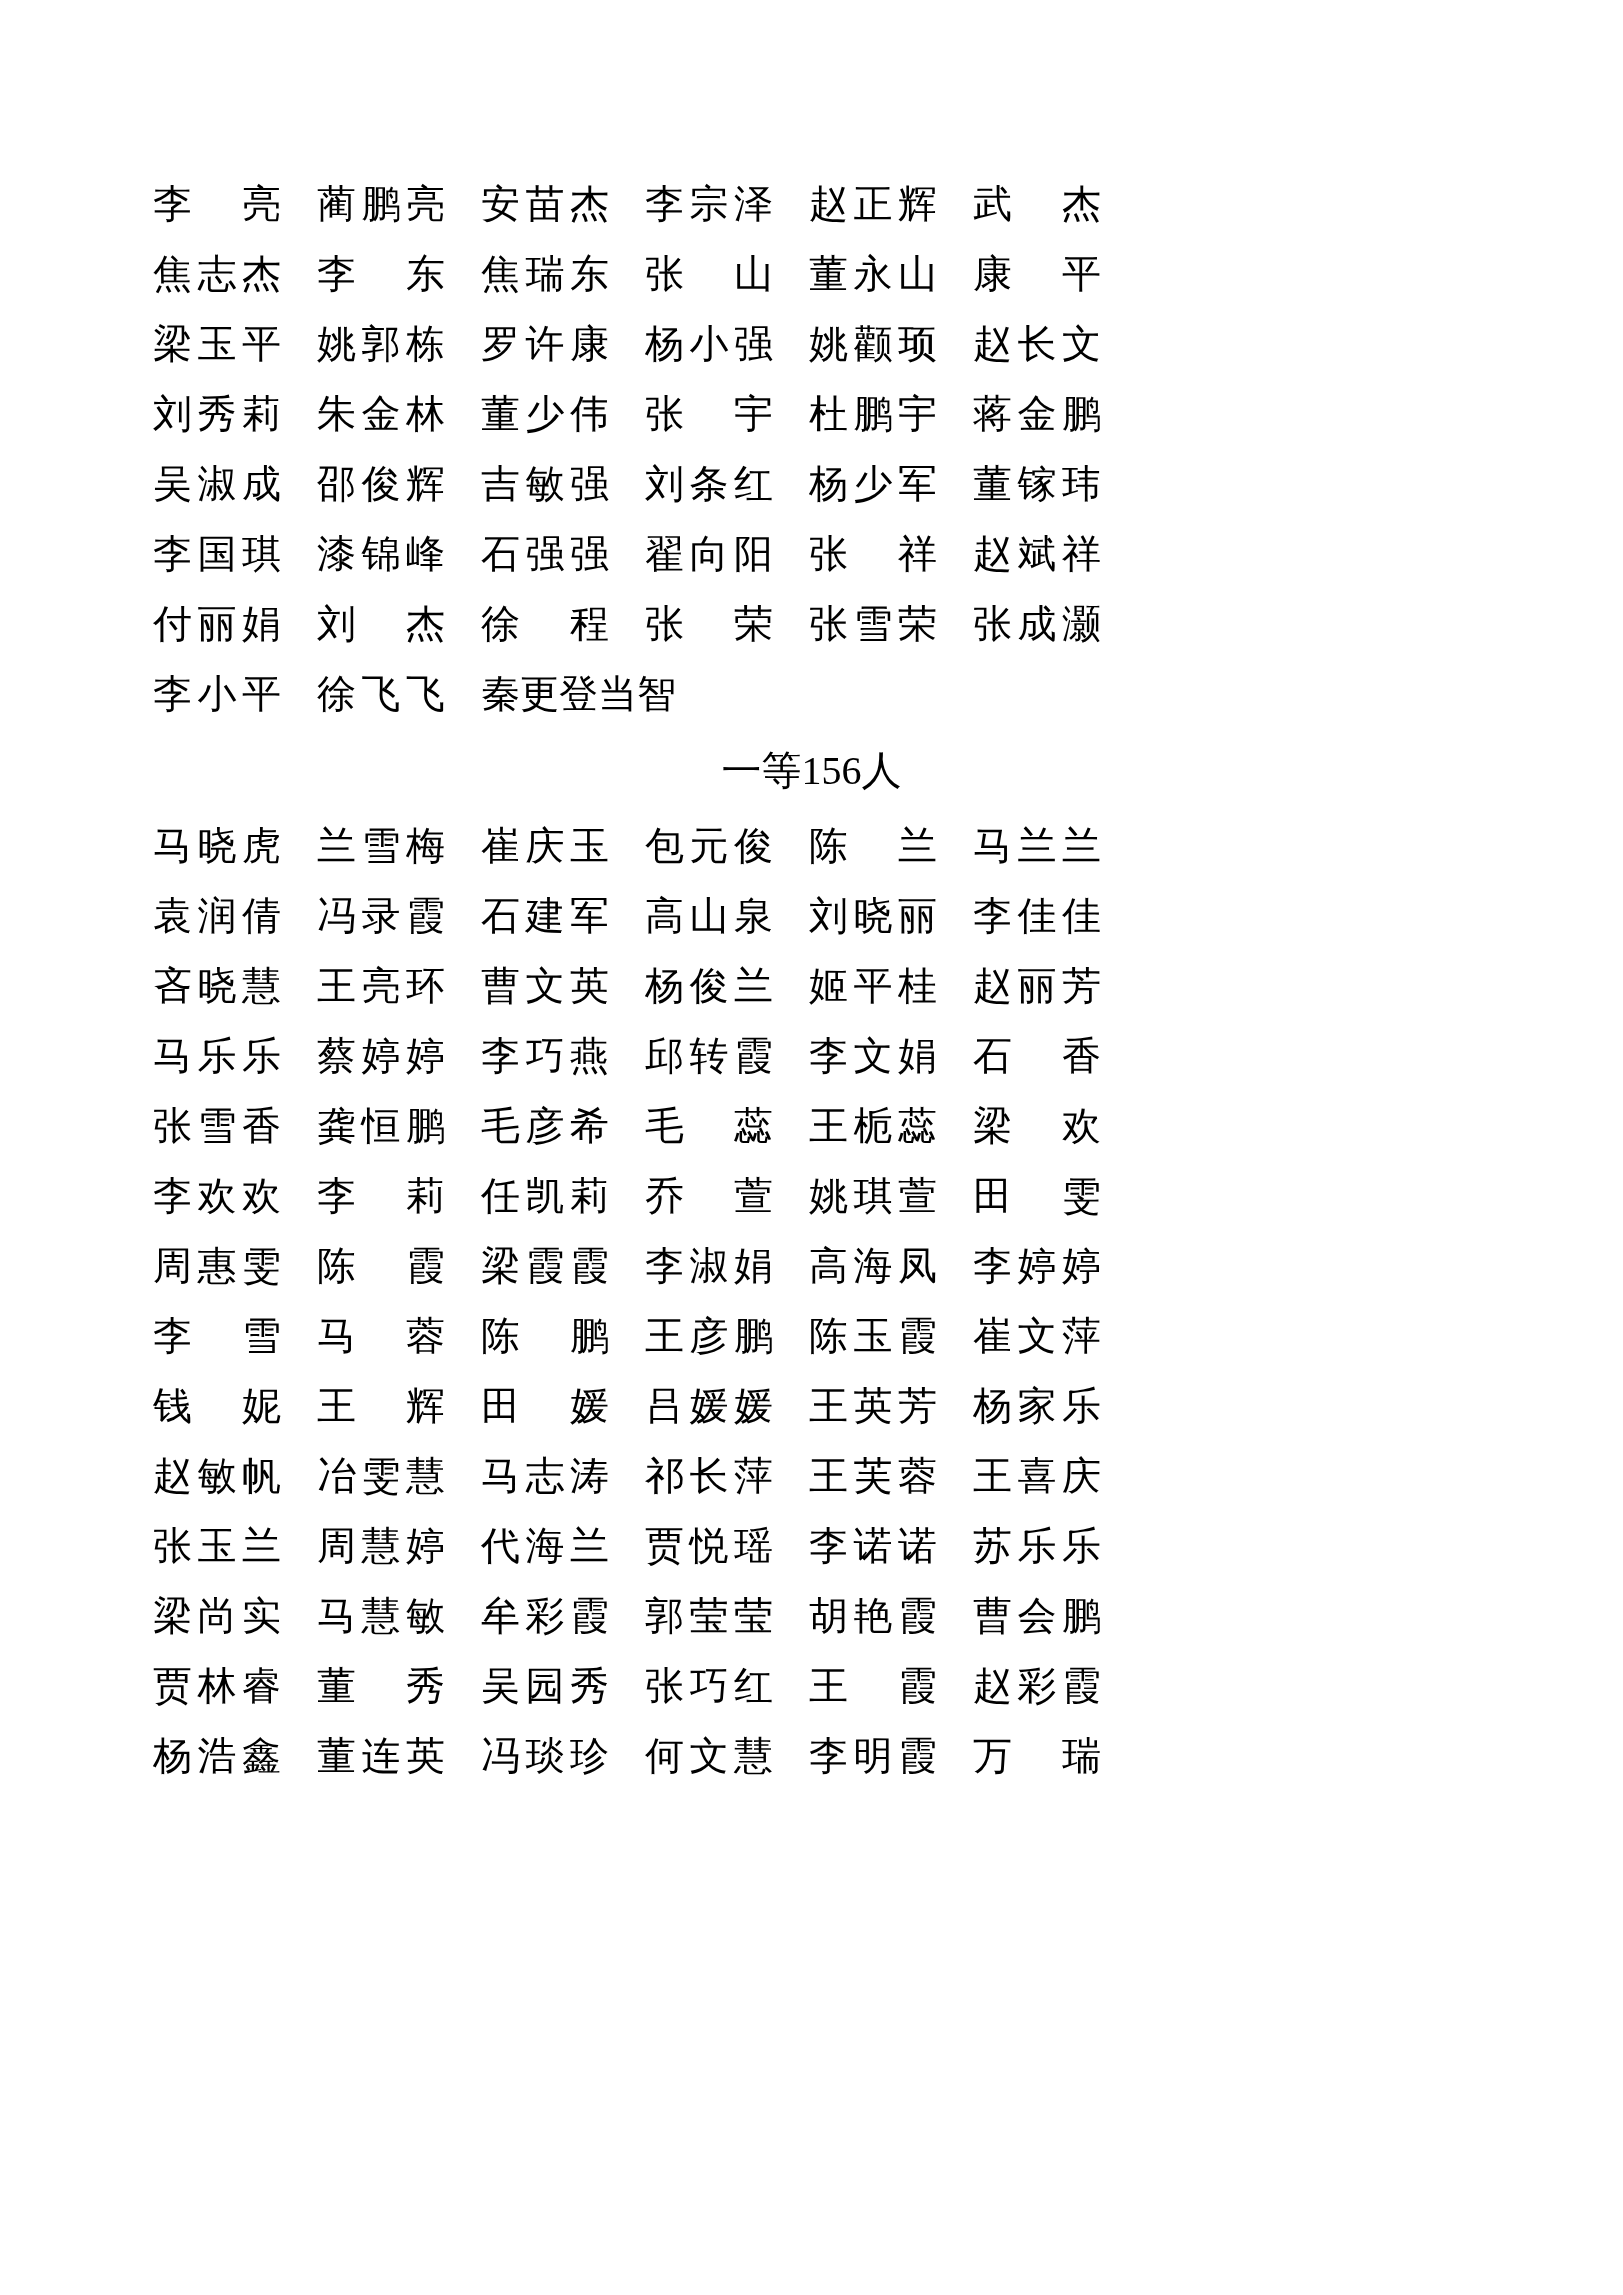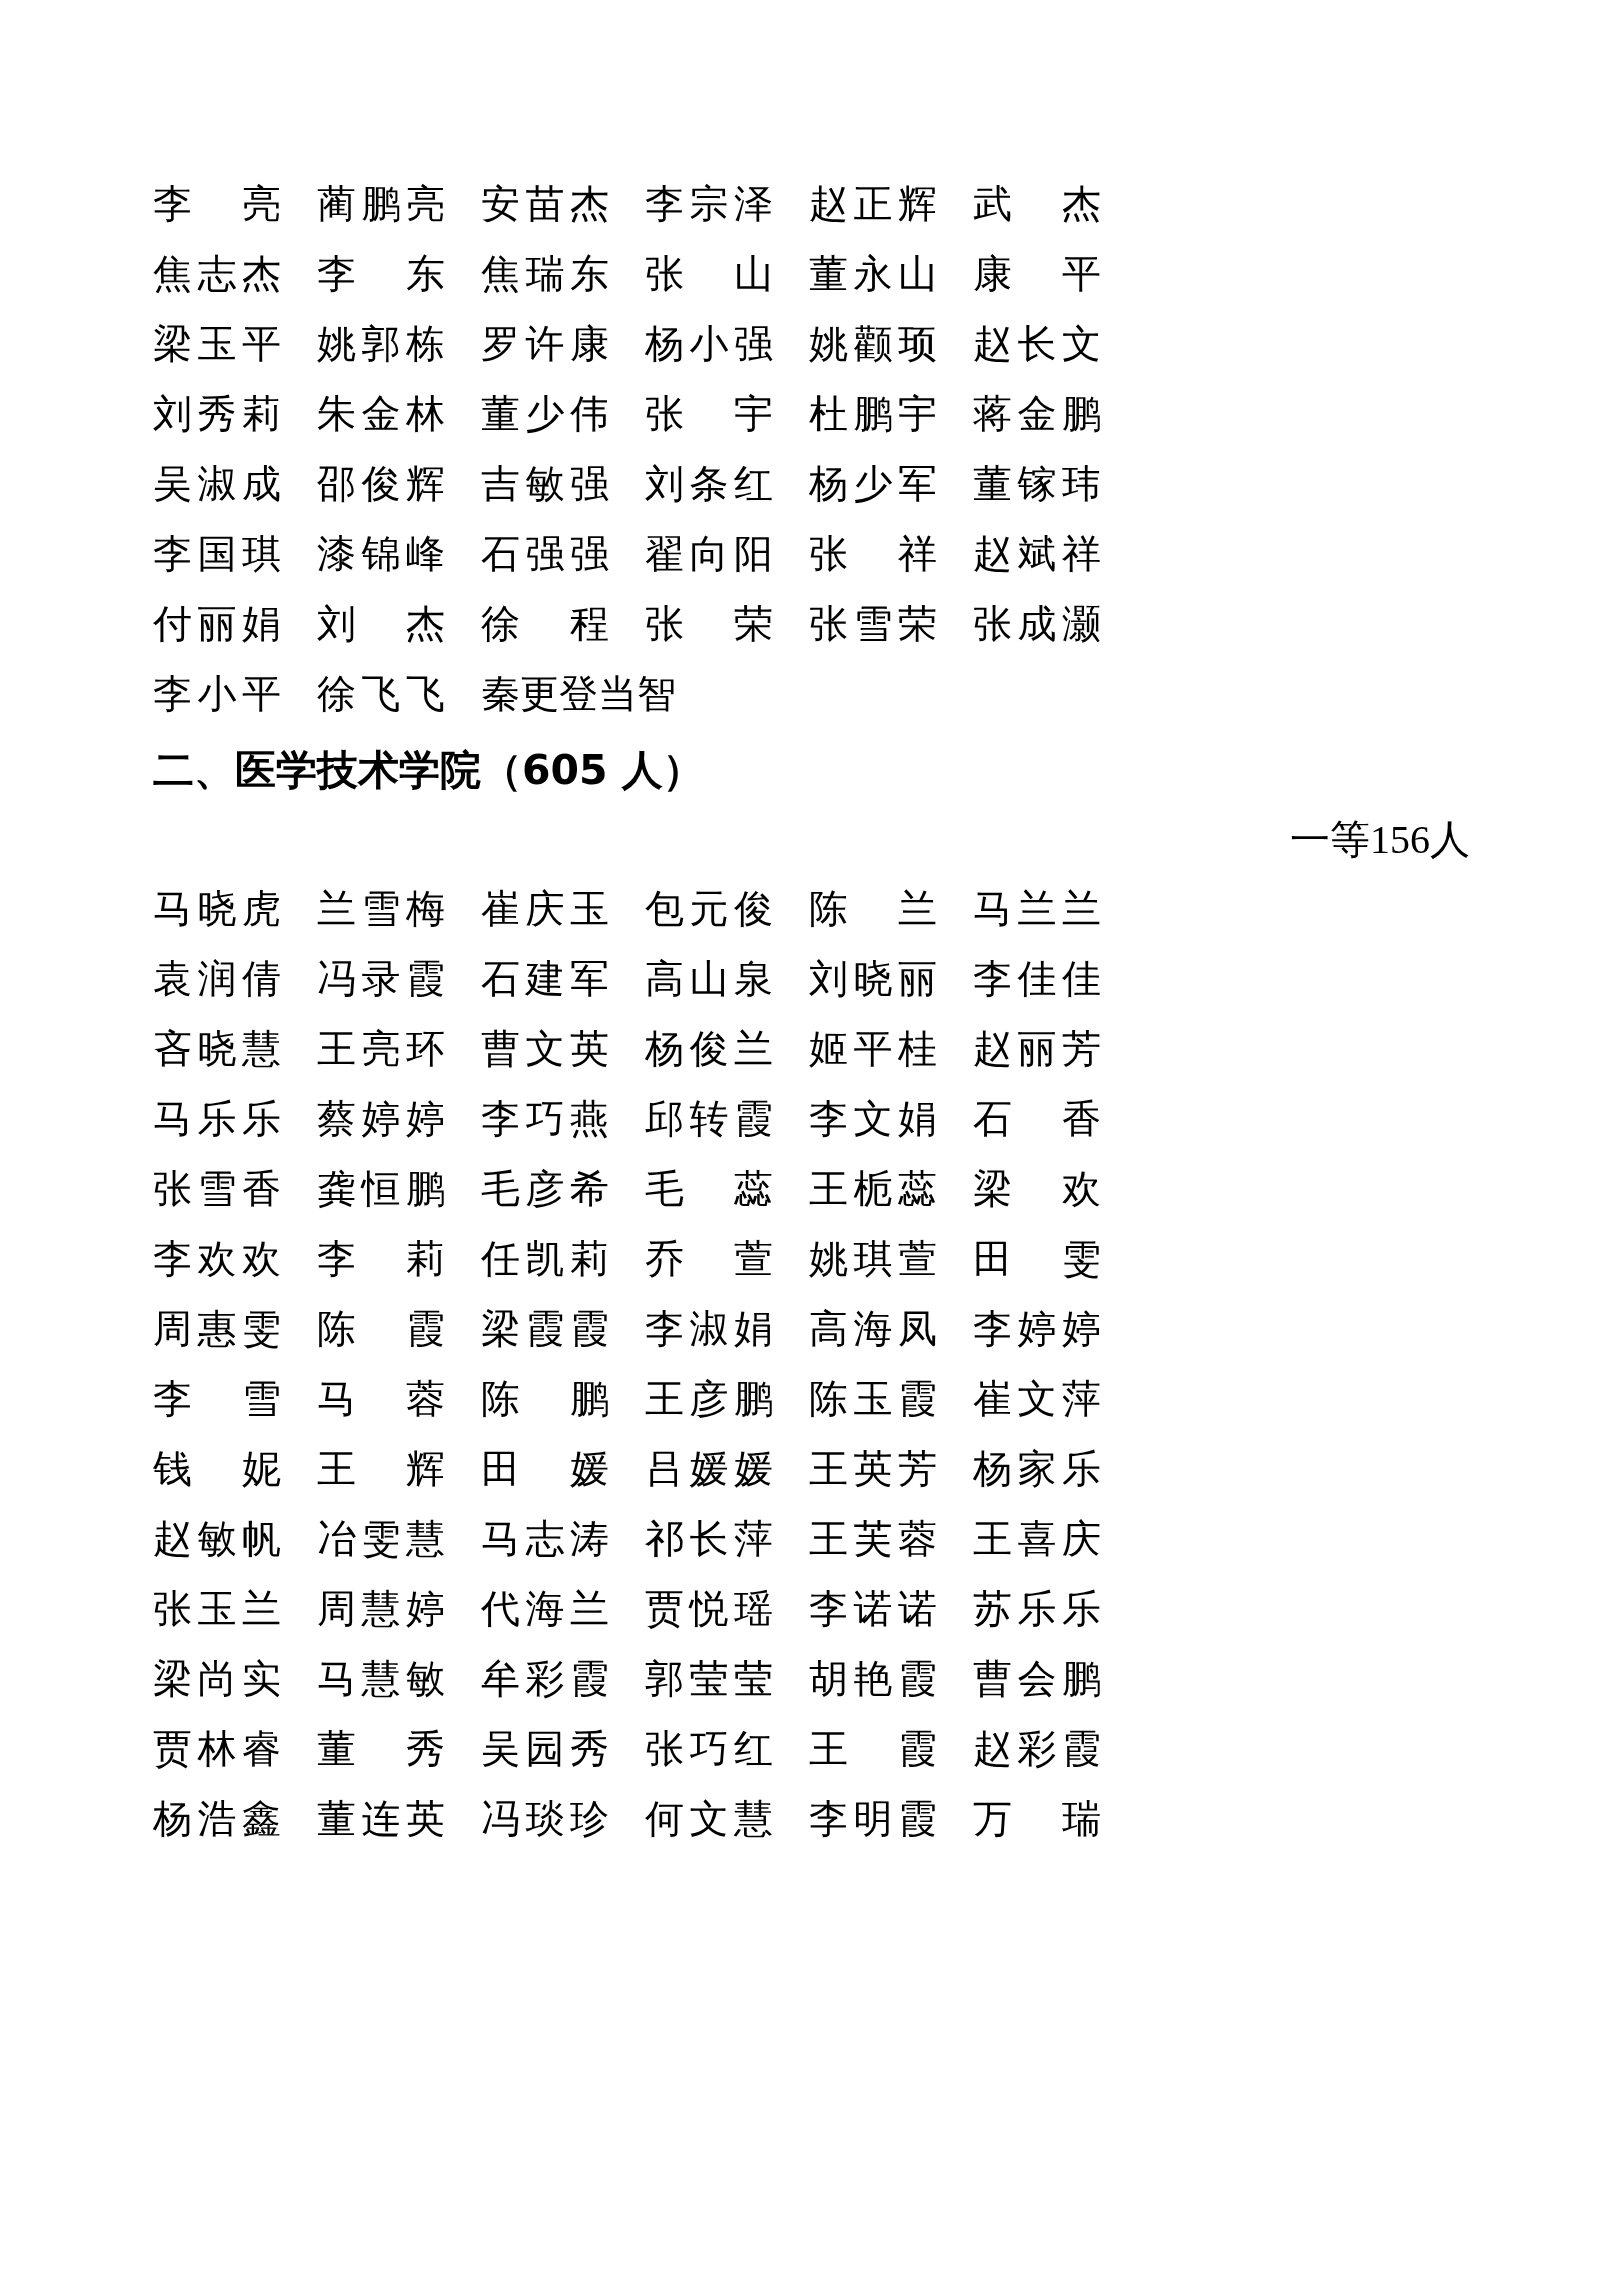--- a/index.html
+++ b/index.html
@@ -50,22 +50,22 @@
     font-family: "DejaVu Sans", "Liberation Sans", sans-serif;
     font-weight: 700;
     margin: 11.2px 0 7.2px 0;
     line-height: 60px;
     white-space: nowrap;
   }
   .subheading {
     font-size: 40px;
     font-family: "DejaVu Sans", "Liberation Sans", sans-serif;
     font-weight: 400;
-    text-align: right;
-    line-height: 64px;
+    text-align: center;
+    line-height: 76px;
     margin: 3.1px 0 2px 0;
     white-space: nowrap;
   }
   .subheading .num {
     font-family: "Liberation Serif", "DejaVu Serif", serif;
   }
   .section-block { margin: 0; padding: 0; }
 </style>
 </head>
 <body>
@@ -287,21 +287,20 @@
         <div class="name-cell"><span class="name-inner n5">
             <span>秦</span>
             <span>更</span>
             <span>登</span>
             <span>当</span>
             <span>智</span>
           </span></div>
       </div>
   </div>
 
-  <div class="heading">二、医学技术学院（605 人）</div>
 
   <div class="subheading">
     <span>一等</span><span class="num">156</span><span>人</span>
   </div>
 
   <div class="section-block">
     <div class="name-grid" id="grid-two">
         <div class="name-cell"><span class="name-inner n3">
             <span>马</span>
             <span>晓</span>

